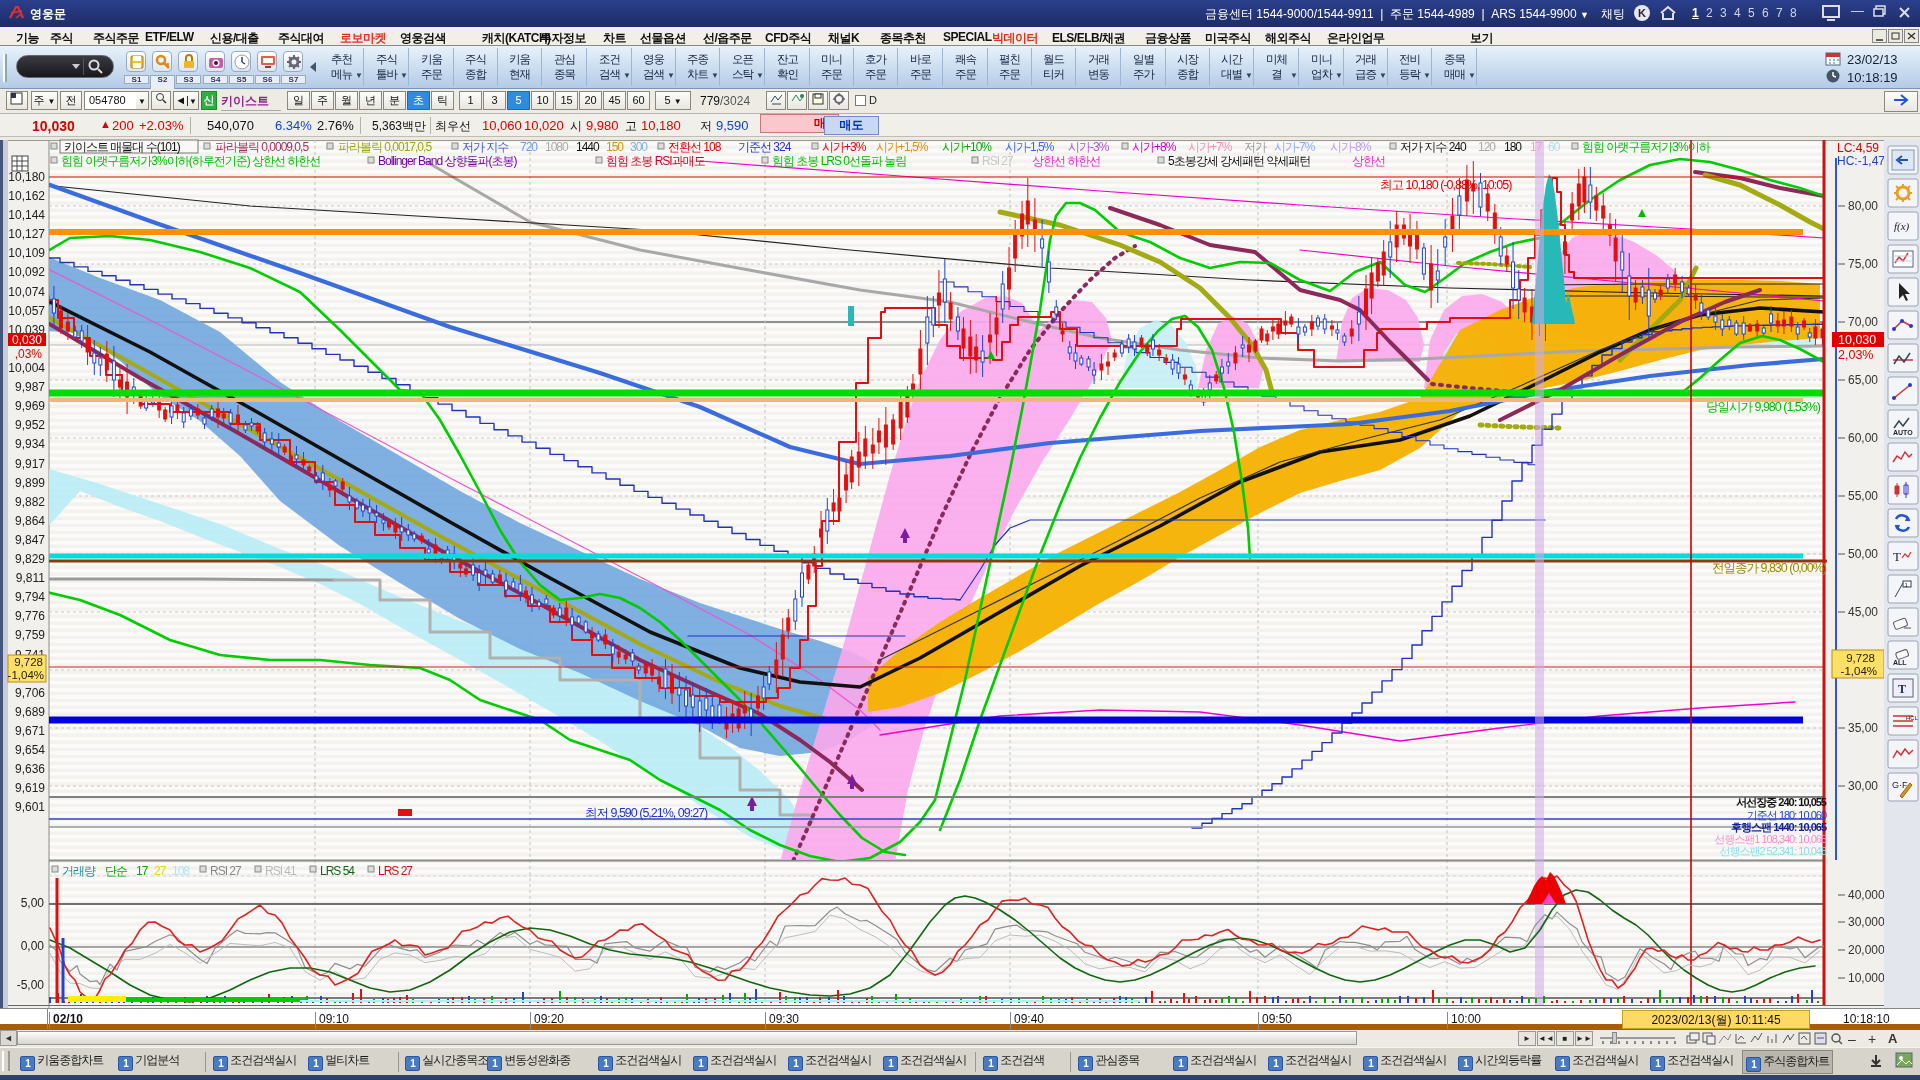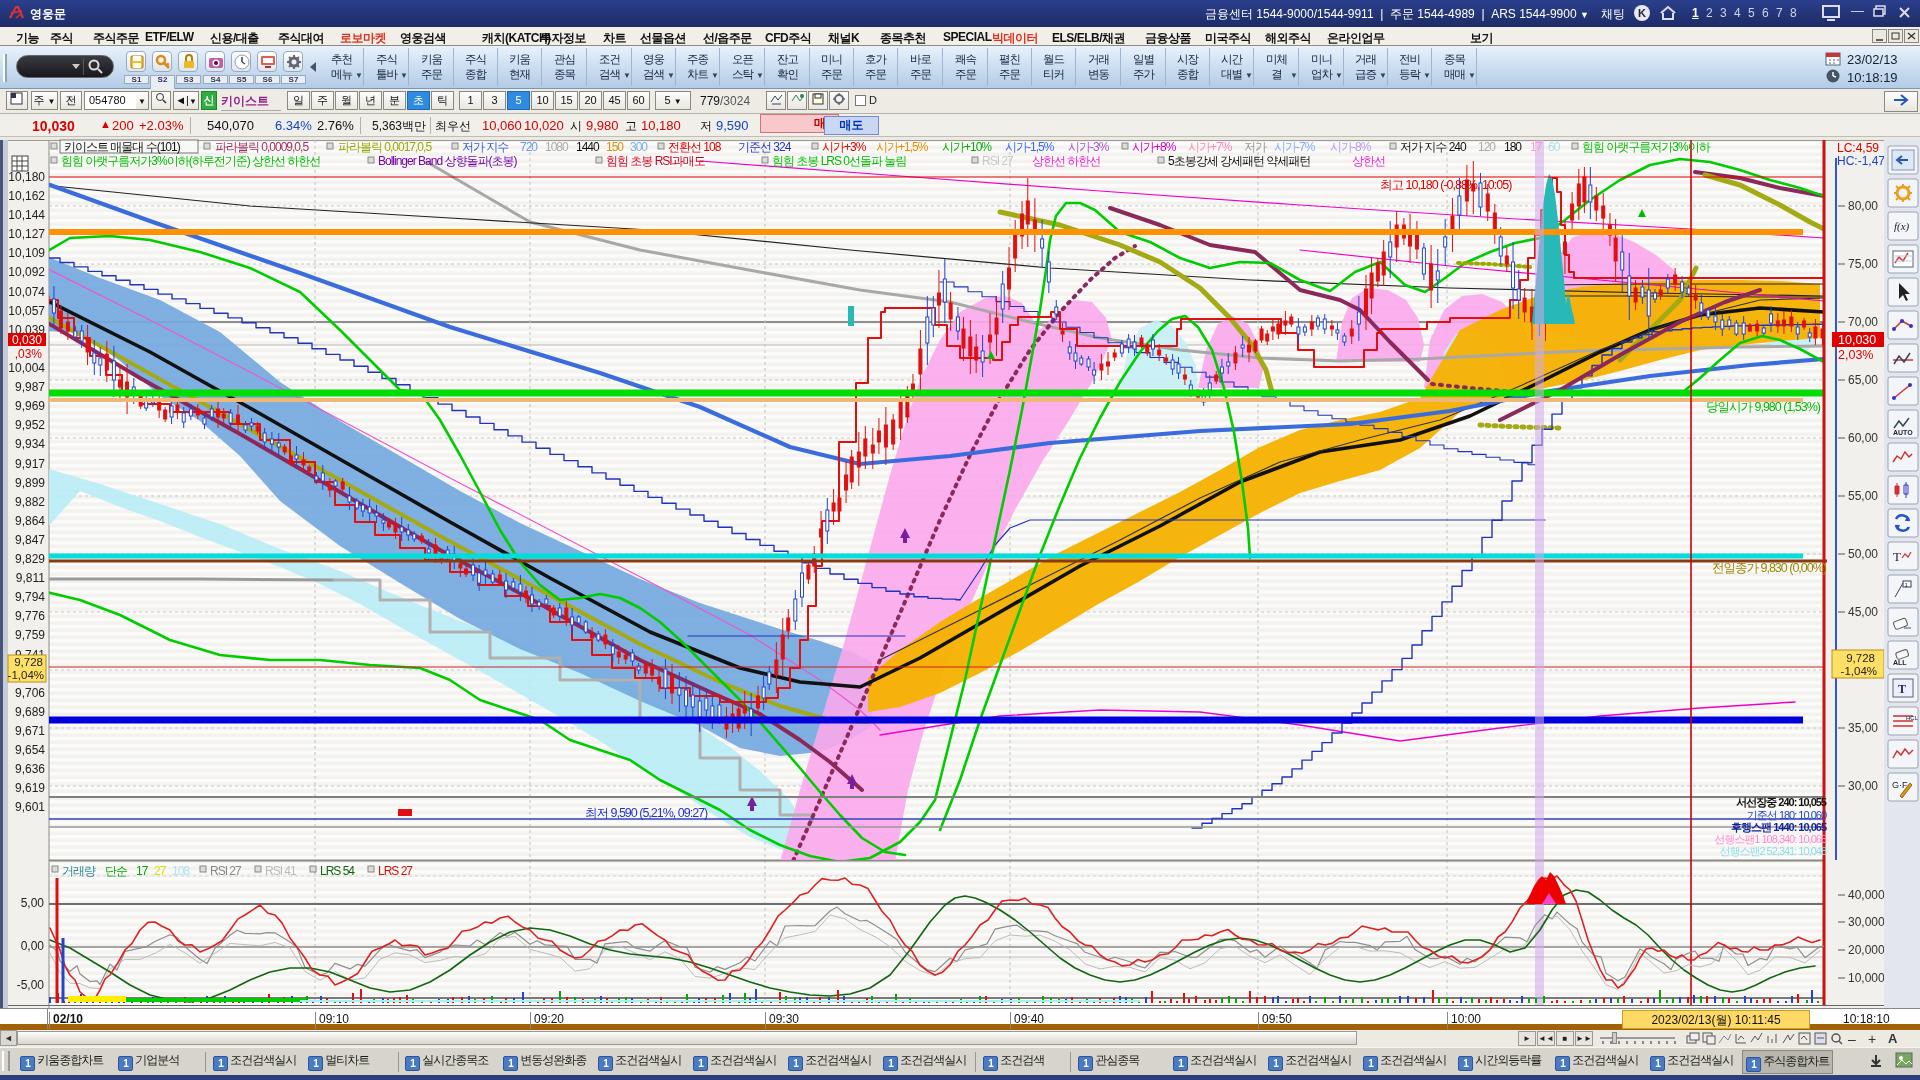--- a/index.html
+++ b/index.html
@@ -1684,21 +1684,21 @@
     <span class="ab" style="left:1848px;top:1px;font-size:14px;color:#333">–</span>
     <span class="ab" style="left:1868px;top:1px;font-size:14px;color:#333">+</span>
     <span class="ab" style="left:1888px;top:1px;font-size:13px;color:#333;font-weight:bold">A</span>
   </div>
 <div id="tabs" class="ab">
     <div class="tab" style="left:17px;padding:2px 3px 0 3px"><span class="n1">1</span> 키움종합차트</div>
     <div class="tab" style="left:115px;padding:2px 3px 0 3px"><span class="n1">1</span> 기업분석</div>
     <div class="tab" style="left:210px;padding:2px 3px 0 3px"><span class="n1">1</span> 조건검색실시</div>
     <div class="tab" style="left:305px;padding:2px 3px 0 3px"><span class="n1">1</span> 멀티차트</div>
     <div class="tab" style="left:402px;padding:2px 3px 0 3px"><span class="n1">1</span> 실시간종목조</div>
-    <div class="tab" style="left:500px;padding:2px 3px 12px 3px"><span class="n1">1</span> 변동성완화종</div>
+    <div class="tab" style="left:484px;padding:2px 3px 12px 3px"><span class="n1">1</span> 변동성완화종</div>
     <div class="tab" style="left:595px;padding:2px 3px 0 3px"><span class="n1">1</span> 조건검색실시</div>
     <div class="tab" style="left:690px;padding:2px 3px 0 3px"><span class="n1">1</span> 조건검색실시</div>
     <div class="tab" style="left:785px;padding:2px 3px 0 3px"><span class="n1">1</span> 조건검색실시</div>
     <div class="tab" style="left:880px;padding:2px 3px 0 3px"><span class="n1">1</span> 조건검색실시</div>
     <div class="tab" style="left:980px;padding:2px 3px 0 3px"><span class="n1">1</span> 조건검색</div>
     <div class="tab" style="left:1075px;padding:2px 3px 0 3px"><span class="n1">1</span> 관심종목</div>
     <div class="tab" style="left:1170px;padding:2px 3px 0 3px"><span class="n1">1</span> 조건검색실시</div>
     <div class="tab" style="left:1265px;padding:2px 3px 0 3px"><span class="n1">1</span> 조건검색실시</div>
     <div class="tab" style="left:1360px;padding:2px 3px 0 3px"><span class="n1">1</span> 조건검색실시</div>
     <div class="tab" style="left:1455px;padding:2px 3px 0 3px"><span class="n1">1</span> 시간외등락률</div>

